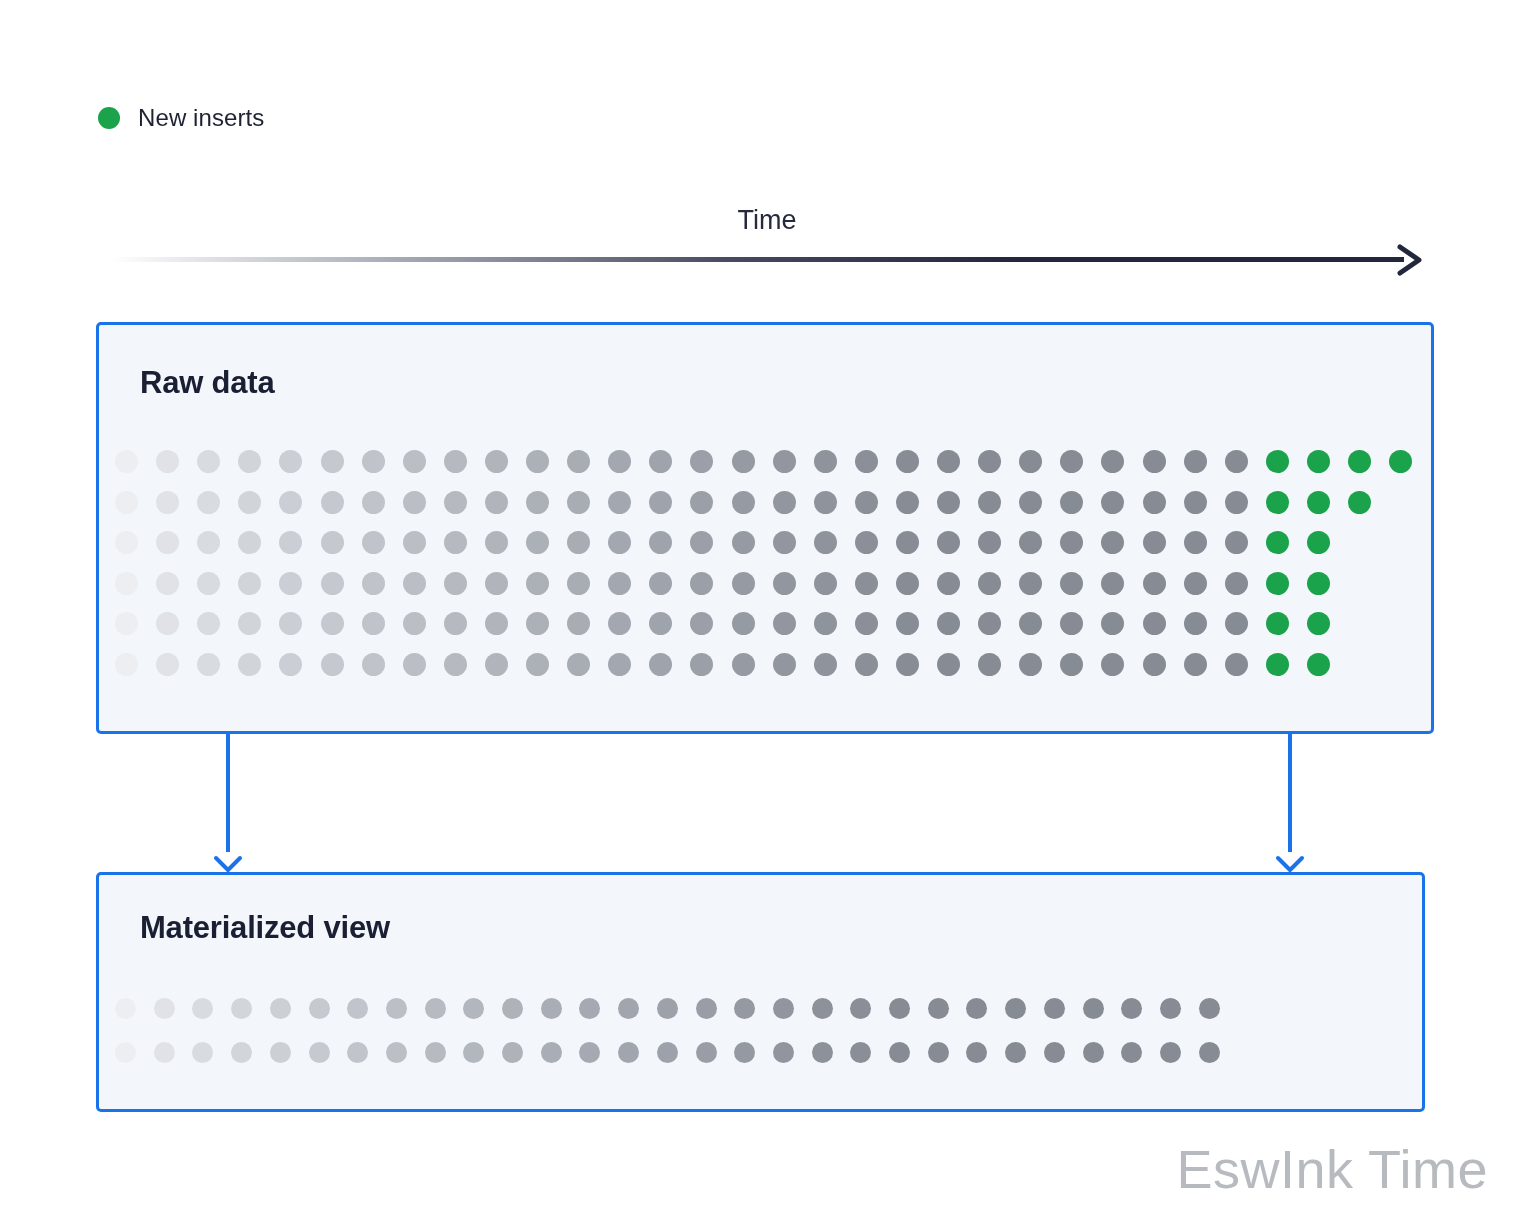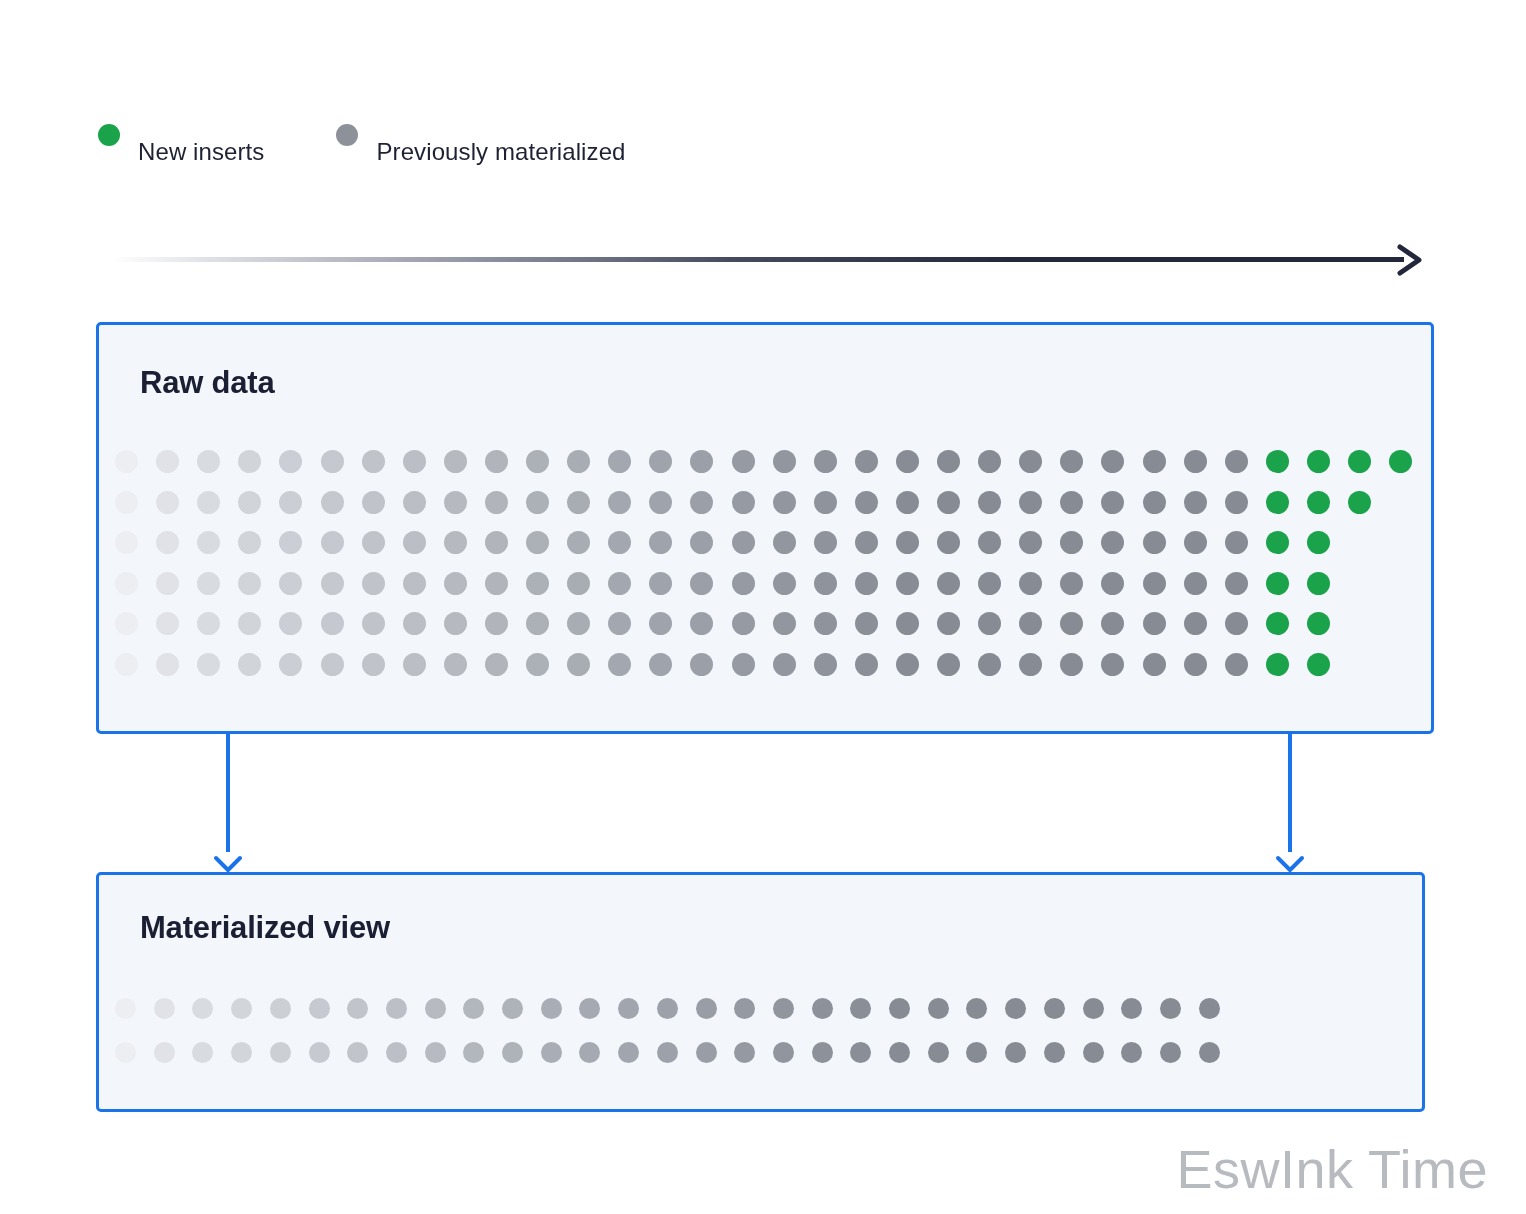--- a/index.html
+++ b/index.html
@@ -36,21 +36,20 @@
     border-radius: 50%;
     flex: 0 0 auto;
   }
   .legend-swatch.green { background: #1aa34a; }
   .legend-swatch.gray  { background: #8d9199; }
   .legend-label {
     font-size: 24px;
     color: #1f2233;
     letter-spacing: .1px;
     white-space: nowrap;
-    margin-top: 34px;
   }
 
   
   #time-axis {
     position: absolute;
     left: 98px;
     top: 205px;
     width: 1338px;
     height: 70px;
   }
@@ -162,27 +161,24 @@
   }
 </style>
 </head>
 <body>
 
 <div id="legend">
   <div class="legend-item">
     <span class="legend-swatch green"></span>
     <span class="legend-label">New inserts</span>
   </div>
-  <div class="legend-item">
-    <span class="legend-swatch gray"></span>
-    <span class="legend-label">Previously materialized</span>
-  </div>
 </div>
 
 <div id="time-axis">
+  <div id="time-label">Time</div>
   <div id="time-line"></div>
   <svg id="time-arrowhead" viewBox="0 0 42 42">
     <polyline points="12,8 31,21 12,34" fill="none" stroke="#23273c" stroke-width="5" stroke-linecap="round" stroke-linejoin="round"></polyline>
   </svg>
 </div>
 
 <div class="panel" id="panel-raw">
   <div class="panel-title">Raw data</div>
   <div class="dot-grid" id="grid-raw">
       <div class="dot-row" style="position: absolute; left: 0px; top: 125px; height: 23px; width: 100%;">

